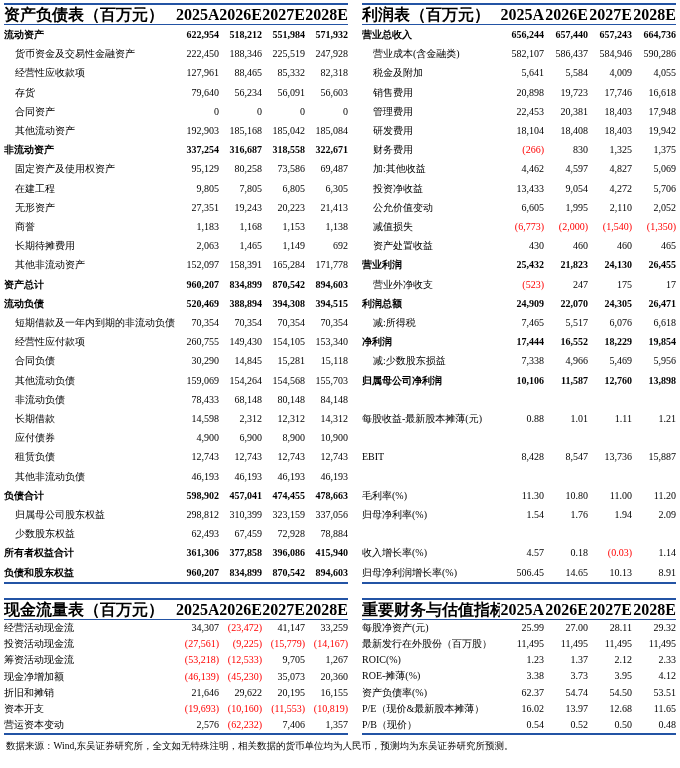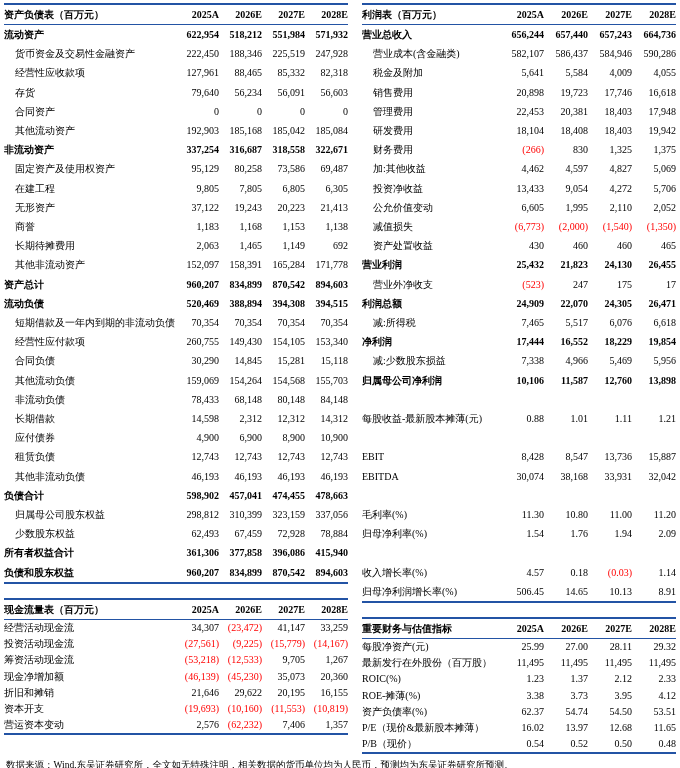--- a/index.html
+++ b/index.html
@@ -15,21 +15,21 @@
   .col-left  { width:344px; margin-right:14px; }
   .col-right { width:314px; }
 
   table.fin { border-collapse:collapse; width:100%; table-layout:fixed; }
   table.fin th, table.fin td {
     padding:0; white-space:nowrap; overflow:hidden;
     font-size:10px; height:19.2px; line-height:19.2px;
     vertical-align:middle;
   }
   table.fin thead th {
-    font-weight:bold; font-size:10px;
+    font-weight:bold; font-size:16px;
     border-top:2px solid var(--blue);
     border-bottom:1px solid var(--blue);
     height:19px; line-height:19px;
   }
   table.fin thead th.title { text-align:left; }
   table.fin th.num, table.fin td.num { text-align:right; }
   table.fin td.label { text-align:left; }
   table.fin td.label.ind { padding-left:11px; }
   table.fin tr.bold td { font-weight:bold; }
   table.fin td.neg { color:var(--red); }
@@ -124,21 +124,21 @@
           </tr>
           <tr>
             <td class="label ind">在建工程</td>
             <td class="num">9,805</td>
             <td class="num">7,805</td>
             <td class="num">6,805</td>
             <td class="num">6,305</td>
           </tr>
           <tr>
             <td class="label ind">无形资产</td>
-            <td class="num">37,122</td>
+            <td class="num">27,351</td>
             <td class="num">19,243</td>
             <td class="num">20,223</td>
             <td class="num">21,413</td>
           </tr>
           <tr>
             <td class="label ind">商誉</td>
             <td class="num">1,183</td>
             <td class="num">1,168</td>
             <td class="num">1,153</td>
             <td class="num">1,138</td>
@@ -517,27 +517,20 @@
             <td class="num"></td>
           </tr>
           <tr>
             <td class="label">EBIT</td>
             <td class="num">8,428</td>
             <td class="num">8,547</td>
             <td class="num">13,736</td>
             <td class="num">15,887</td>
           </tr>
           <tr>
-            <td class="label">EBITDA</td>
-            <td class="num">30,074</td>
-            <td class="num">38,168</td>
-            <td class="num">33,931</td>
-            <td class="num">32,042</td>
-          </tr>
-          <tr>
             <td class="label"></td>
             <td class="num"></td>
             <td class="num"></td>
             <td class="num"></td>
             <td class="num"></td>
           </tr>
           <tr>
             <td class="label">毛利率(%)</td>
             <td class="num">11.30</td>
             <td class="num">10.80</td>

